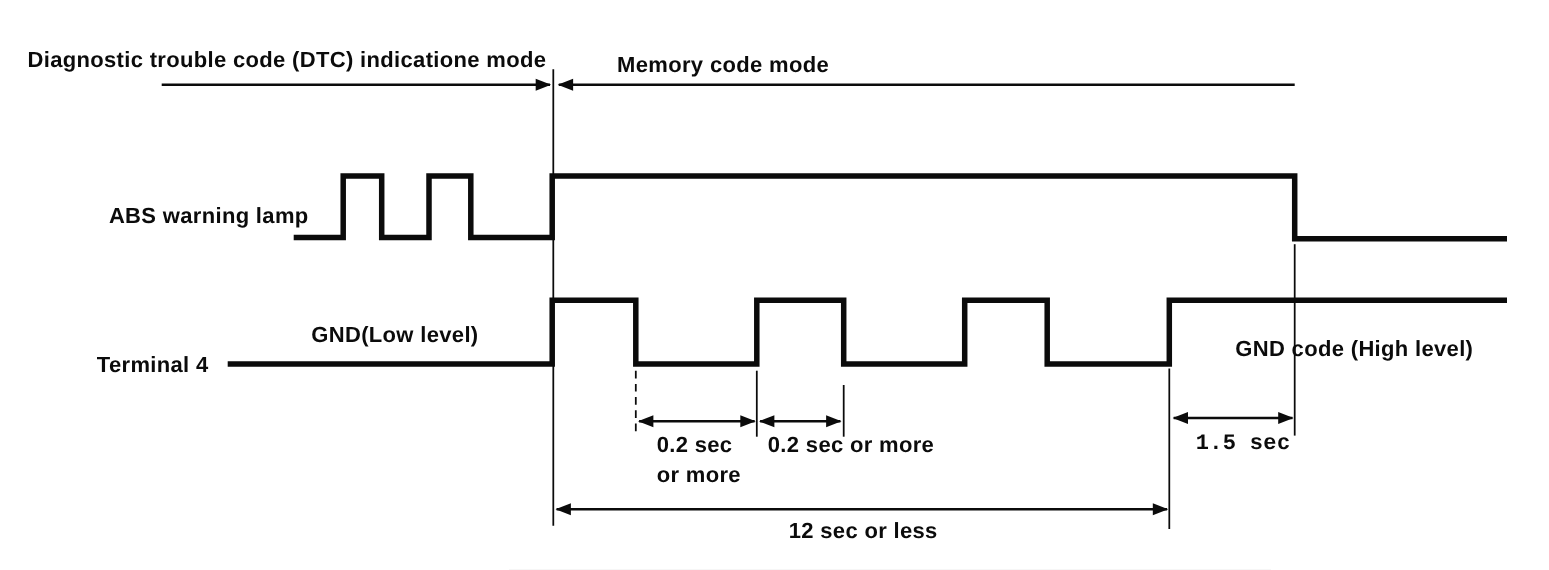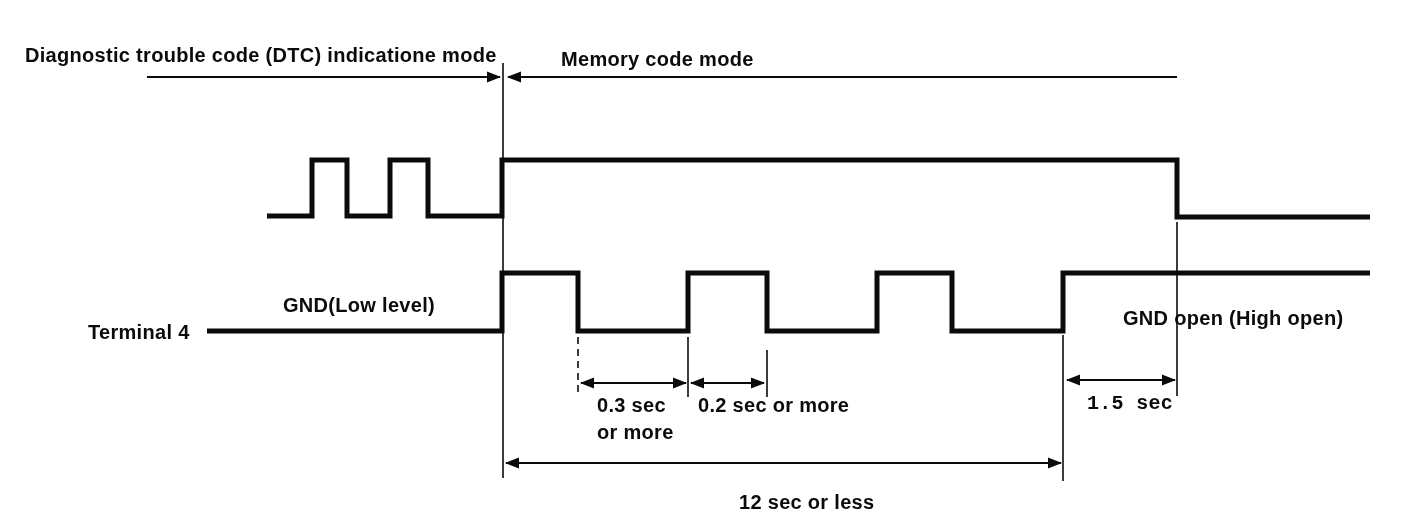--- a/index.html
+++ b/index.html
@@ -50,29 +50,30 @@
       <polygon points="505,463 519,457.5 519,468.5" fill="#0b0b0b"></polygon>
       <polygon points="1062,463 1048,457.5 1048,468.5" fill="#0b0b0b"></polygon>
       <polyline points="267,216 312,216 312,160 347,160 347,216 390,216 390,160 428,160 428,216 502,216 502,160 1177,160 1177,217 1370,217" fill="none" stroke="#0b0b0b" stroke-width="5" stroke-linejoin="miter"></polyline>
       <polyline points="207,331 502,331 502,273 578,273 578,331 688,331 688,273 767,273 767,331 877,331 877,273 952,273 952,331 1063,331 1063,273 1370,273" fill="none" stroke="#0b0b0b" stroke-width="5" stroke-linejoin="miter"></polyline>
     </svg>
 
   <div class="lbl" style="left:13px;top:42px;margin-left:12px;">Diagnostic trouble code (DTC) indicatione mode</div>
 
   <div class="lbl" style="left:561px;top:46px;">Memory code mode</div>
 
+  <div class="lbl" style="left:99px;top:184px;">ABS warning lamp</div>
 
   <div class="lbl" style="left:88px;top:319px;">Terminal 4</div>
 
   <div class="lbl" style="left:283px;top:292px;">GND(Low level)</div>
 
-  <div class="lbl" style="left:1123px;top:305px;">GND open (High open)</div>
+  <div class="lbl" style="left:1123px;top:305px;">GND code (High level)</div>
 
-  <div class="lbl" style="left:597px;top:392px;">0.3 sec
+  <div class="lbl" style="left:597px;top:392px;">0.2 sec
 or more</div>
 
   <div class="lbl" style="left:698px;top:392px;">0.2 sec or more</div>
 
   <div class="lbl" style="left:1087px;top:390px;font-family:Liberation Mono, monospace;">1.5 sec</div>
 
-  <div class="lbl" style="left:739px;top:470px;margin-top:19px;">12 sec or less</div>
+  <div class="lbl" style="left:717px;top:470px;">12 sec or less</div>
 
 </div>
 
 </body></html>

